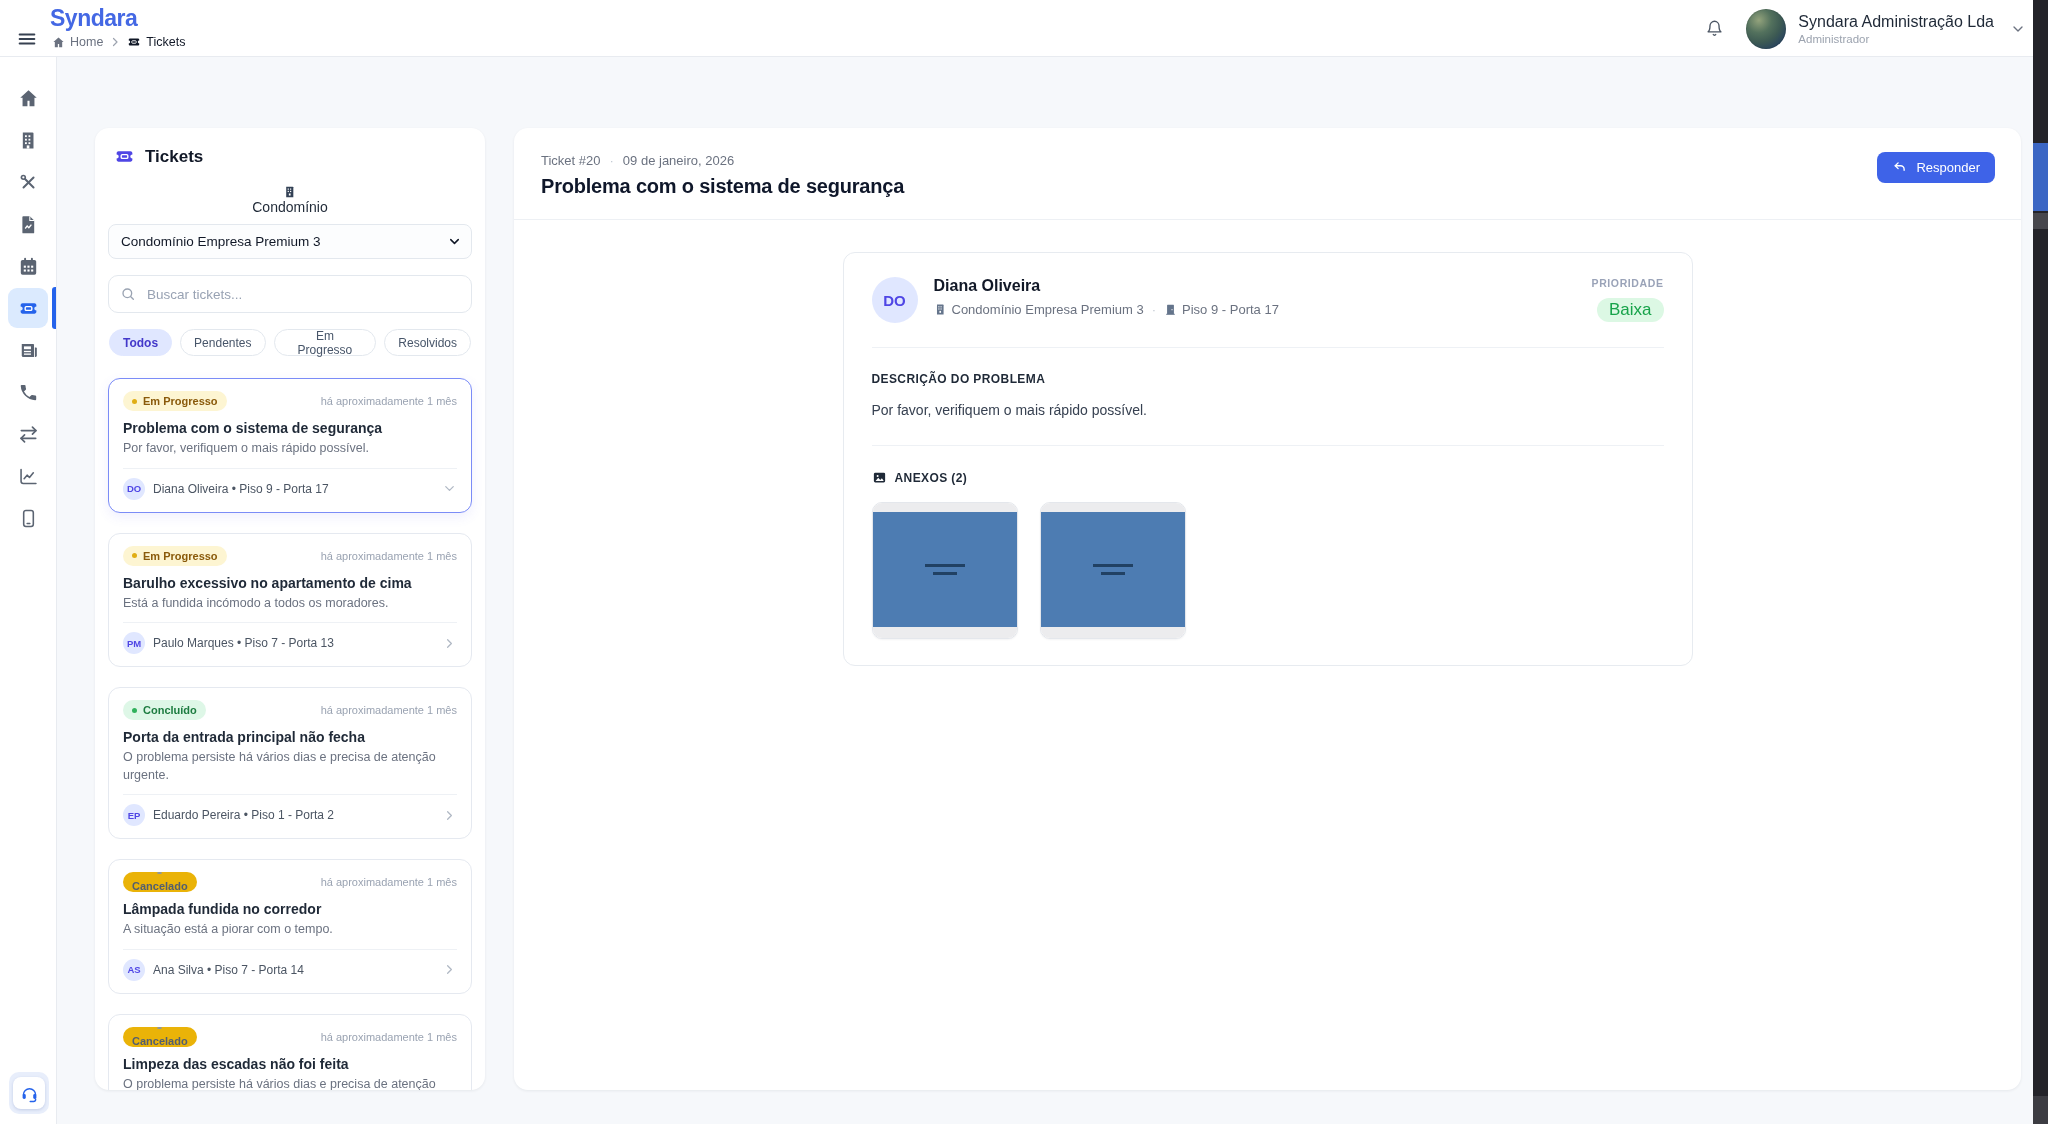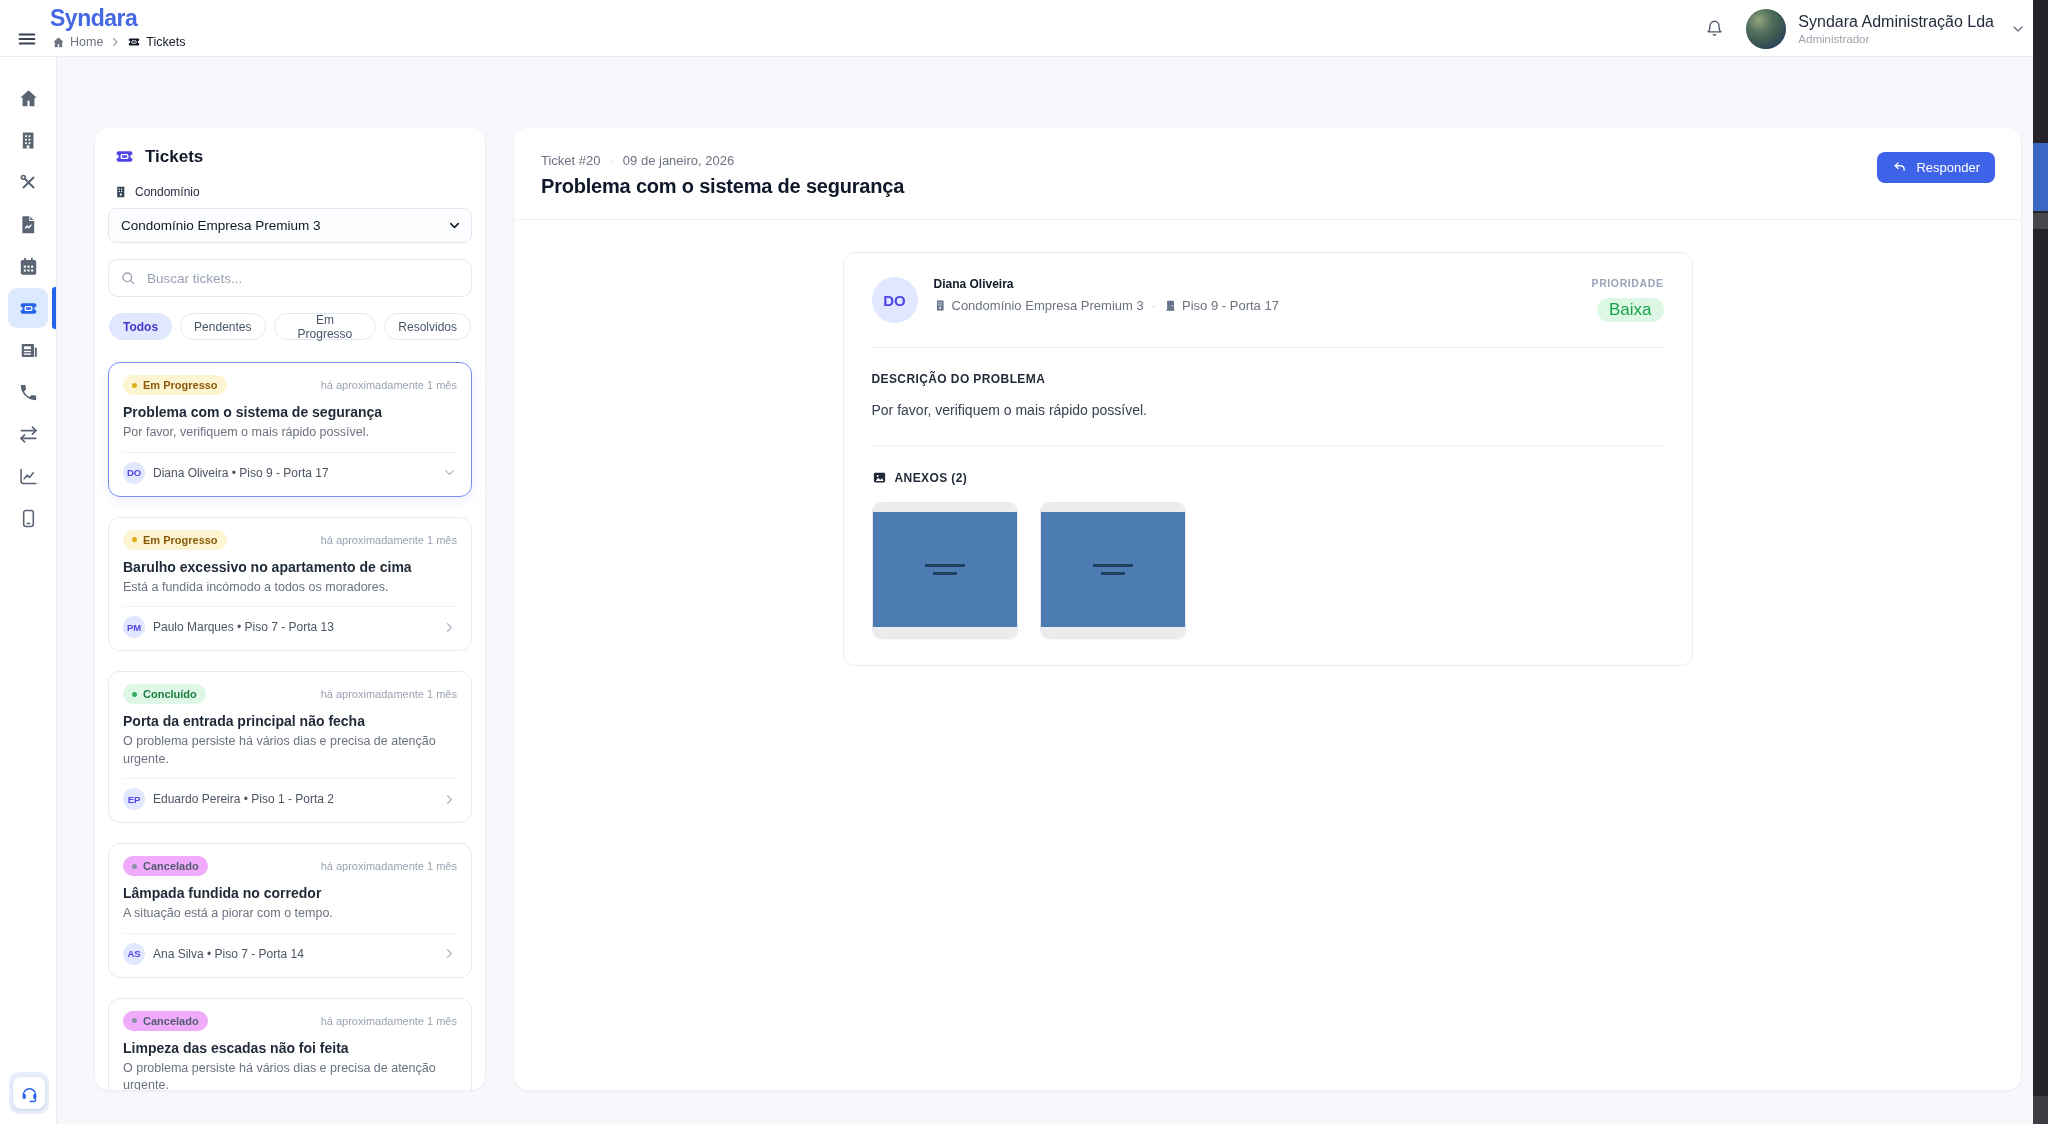--- a/index.html
+++ b/index.html
@@ -36,41 +36,41 @@
   .active-bar{position:absolute;right:0;width:4px;height:42px;top:230px;background:#2563eb;border-radius:3px 0 0 3px;}
   .support-fab{position:absolute;left:9px;bottom:10px;width:40px;height:42px;border-radius:10px;background:#e8eefb;display:flex;align-items:center;justify-content:center;cursor:pointer;}
   .support-fab .inner{width:32px;height:32px;background:#fff;border-radius:8px;box-shadow:0 1px 3px rgba(30,58,138,.18);display:flex;align-items:center;justify-content:center;color:#2563eb;}
   .support-fab svg{width:19px;height:19px;}
 
   
   .tickets-panel{position:absolute;left:95px;top:128px;width:390px;height:962px;background:#fff;border-radius:14px;box-shadow:0 1px 3px rgba(16,24,40,.07);padding:18px 13px 0 13px;overflow:hidden;}
   .tp-title{display:flex;align-items:center;gap:10px;padding:0 6px;}
   .tp-title .tico{color:#4f46e5;width:21px;height:21px;}
   .tp-title h2{font-size:17px;font-weight:bold;color:#111827;}
-  .tp-cond-label{display:flex;align-items:center;gap:7px;margin:18px 6px 0;font-size:12px;font-weight:500;color:#1f2937;}
+  .tp-cond-label{display:flex;align-items:center;margin:18px 6px 0;font-size:14px;font-weight:500;color:#1f2937;flex-direction:column;}
   .tp-cond-label svg{width:14px;height:14px;color:#334155;}
   .tp-select-wrap{position:relative;margin-top:9px;}
   .tp-select{width:100%;height:35px;border:1px solid #e3e8ee;border-radius:8px;background:#fcfdfe;font-family:inherit;font-size:13.5px;color:#111827;padding:0 30px 0 12px;appearance:none;-webkit-appearance:none;cursor:pointer;}
   .tp-select-wrap .chev{position:absolute;right:10px;top:10px;width:15px;height:15px;color:#111827;pointer-events:none;}
   .tp-search{position:relative;margin-top:16px;}
   .tp-search input{width:100%;height:38px;border:1px solid #e3e8ee;border-radius:10px;font-family:inherit;font-size:13.5px;color:#111827;padding:0 0 0 38px;outline:none;background:#fff;}
   .tp-search input::placeholder{color:#98a2b3;}
   .tp-search .mag{position:absolute;left:12px;top:11px;width:16px;height:16px;color:#9aa3b2;}
   .chips{display:flex;gap:8px;margin-top:16px;padding:0 1px;}
   .chip{height:27px;padding:0 13px;border-radius:14px;border:1px solid #e3e8ee;background:#fff;font-family:inherit;font-size:12px;font-weight:500;color:#475569;cursor:pointer;display:flex;align-items:center;}
   .chip.active{background:#e0e7ff;color:#4338ca;border-color:#e0e7ff;font-weight:bold;}
   .ticket-list{margin-top:22px;display:flex;flex-direction:column;gap:20px;}
   .ticket-card{border:1px solid #e5e9f0;border-radius:12px;padding:12px 14px;cursor:pointer;background:#fff;}
   .ticket-card.selected{border:1.5px solid #7b8cf7;box-shadow:0 4px 12px rgba(99,102,241,.10);}
   .tc-row1{display:flex;align-items:center;justify-content:space-between;}
   .badge{display:inline-flex;align-items:center;gap:6px;height:20px;padding:0 9px;border-radius:10px;font-size:11px;font-weight:bold;}
   .badge i{width:5px;height:5px;border-radius:50%;display:inline-block;}
   .st-progress .badge{background:#fdf5d2;color:#8a5a0b;} .st-progress .badge i{background:#e0ad14;}
   .st-done .badge{background:#def7e7;color:#1d7c40;} .st-done .badge i{background:#30b15c;}
-  .st-cancelled .badge{background:#f0abfc;color:#525e70;} .st-cancelled .badge i{background:#8a94a3;}
+  .st-cancelled .badge{background:#eab308;color:#525e70;flex-direction:column;} .st-cancelled .badge i{background:#8a94a3;}
   .tc-time{font-size:11px;color:#9aa3b2;}
   .tc-title{margin-top:9px;font-size:14px;font-weight:bold;color:#1f2937;}
   .tc-desc{margin-top:4px;font-size:12.5px;color:#6b7280;line-height:1.4;}
   .tc-hr{border:none;border-top:1px solid #eef1f5;margin-top:10px;}
   .tc-footer{margin-top:9px;display:flex;align-items:center;gap:8px;}
   .mini-avatar{width:22px;height:22px;border-radius:50%;background:#e0e7ff;color:#4f46e5;font-size:9.5px;font-weight:bold;display:flex;align-items:center;justify-content:center;flex:none;}
   .tc-person{font-size:12px;color:#4b5563;}
   .tc-chevron{margin-left:auto;color:#b0b8c4;width:15px;height:15px;}
 
   
@@ -79,21 +79,21 @@
   .mp-meta{display:flex;align-items:center;gap:9px;font-size:13px;color:#6b7280;}
   .mp-meta .dot{color:#c3cad4;}
   .mp-title{margin-top:7px;font-size:20px;font-weight:bold;color:#0f172a;letter-spacing:-0.2px;}
   .reply-btn{position:absolute;top:24px;right:26px;height:31px;padding:8px 15px;border:none;border-radius:8px;background:#3e63e8;color:#fff;font-family:inherit;font-size:13px;font-weight:500;display:flex;align-items:flex-end;gap:9px;cursor:pointer;}
   .reply-btn svg{width:15px;height:15px;}
   .mp-divider{border:none;border-top:1px solid #edf0f4;margin-top:21px;}
   .detail-card{width:850px;margin:32px auto 0;border:1px solid #e7ebf0;border-radius:12px;padding:24px 28px 26px;}
   .dc-header{display:flex;align-items:flex-start;}
   .dc-avatar{width:46px;height:46px;border-radius:50%;background:#e0e7ff;color:#4f46e5;font-size:15px;font-weight:bold;display:flex;align-items:center;justify-content:center;flex:none;}
   .dc-id{margin-left:16px;}
-  .dc-name{font-size:12px;font-weight:bold;color:#111827;}
+  .dc-name{font-size:16px;font-weight:bold;color:#111827;}
   .dc-meta{margin-top:7px;display:flex;align-items:center;gap:8px;font-size:13px;color:#6b7280;}
   .dc-meta svg{width:13px;height:13px;color:#64748b;}
   .dc-meta .mi{display:flex;align-items:center;gap:5px;}
   .dc-meta .dot{color:#c3cad4;}
   .dc-priority{margin-left:auto;text-align:right;}
   .dc-priority .plabel{font-size:10.5px;font-weight:bold;letter-spacing:.6px;color:#9aa3b8;}
   .pbadge{display:inline-flex;align-items:center;margin-top:9px;height:24px;padding:0 12px;border-radius:12px;background:#dcf8e4;color:#17a34a;font-size:17px;font-weight:500;}
   .dc-hr{border:none;border-top:1px solid #eef1f5;margin-top:24px;}
   .sec-heading{margin-top:24px;font-size:12px;font-weight:bold;letter-spacing:.4px;color:#1f2937;display:flex;align-items:center;gap:8px;}
   .sec-heading svg{width:15px;height:15px;color:#1f2937;}

